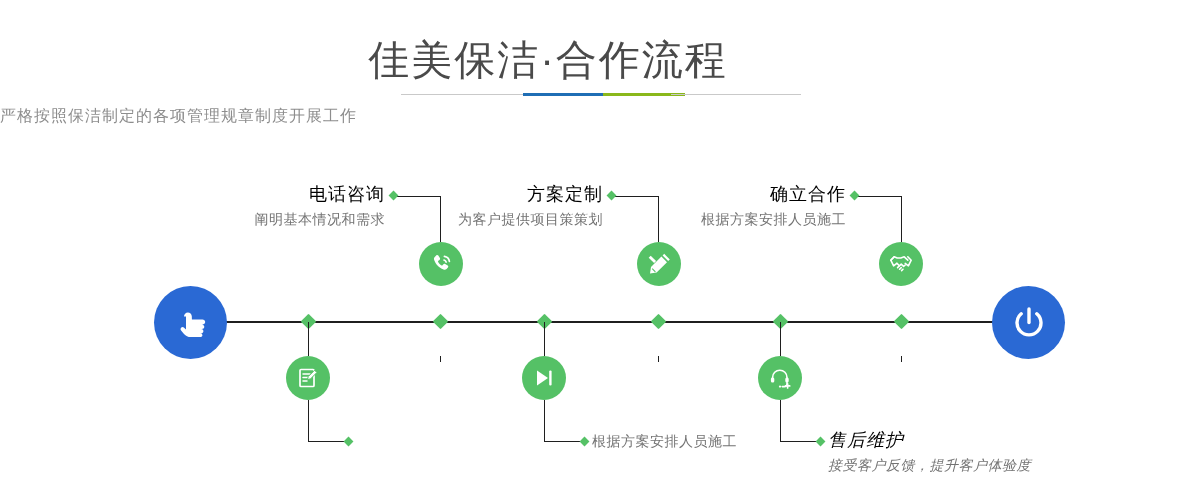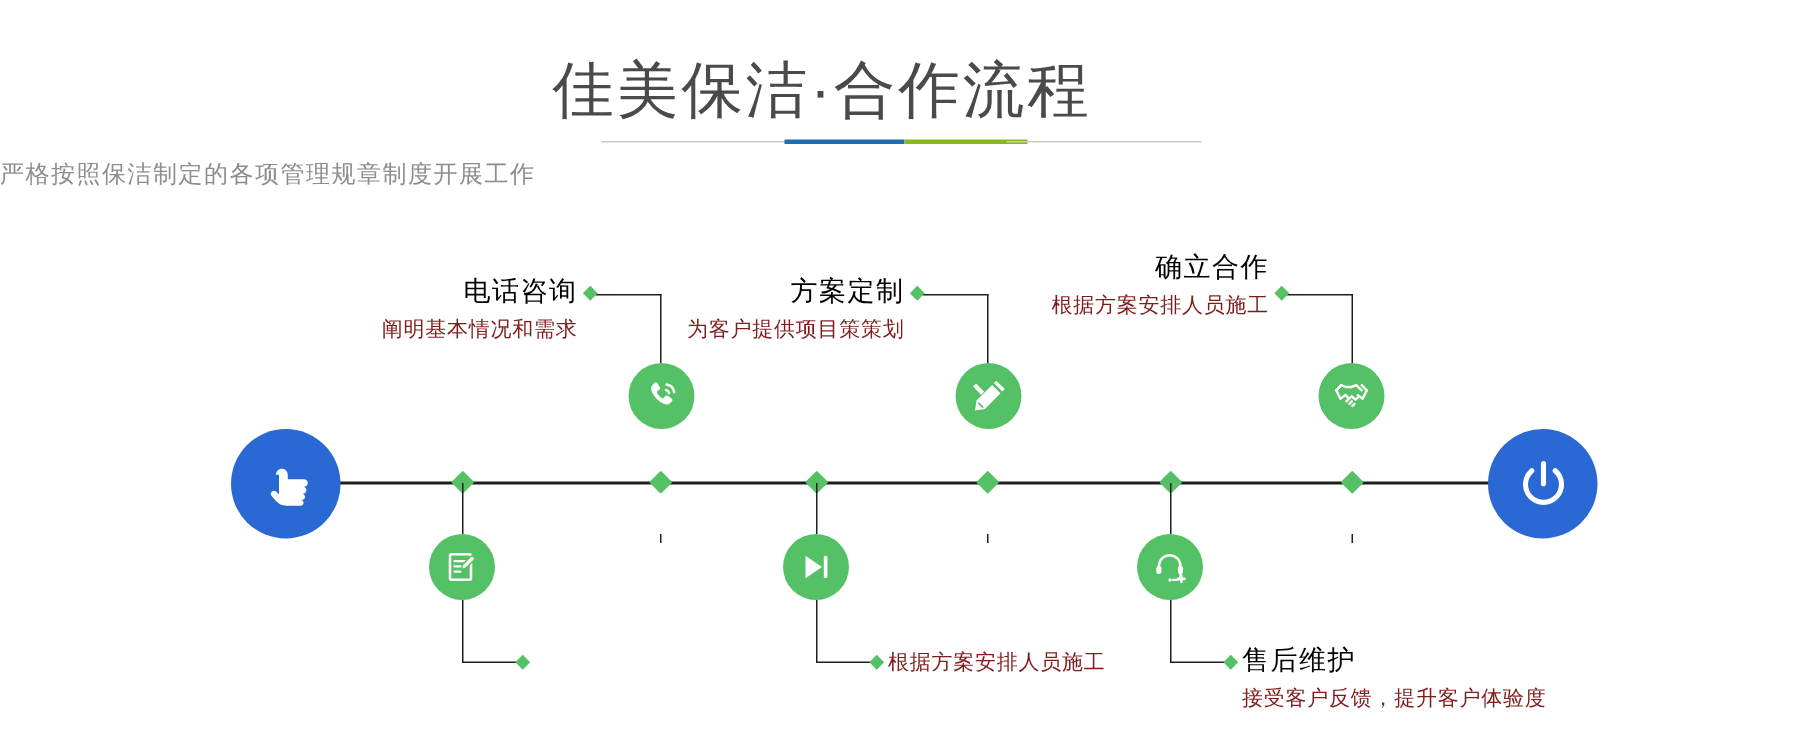--- a/index.html
+++ b/index.html
@@ -147,21 +147,21 @@
     white-space: nowrap;
   }
   .step-label .label-title {
     font-size: 18px;
     color: #000000;
     letter-spacing: 1px;
     line-height: 24px;
   }
   .step-label .label-desc {
     font-size: 14px;
-    color: #7f1d1d;
+    color: #737373;
     letter-spacing: 0.5px;
     line-height: 22px;
     margin-top: 2px;
   }
   .step-label.align-right { text-align: right; }
   .step-label.align-left  { text-align: left; }
 </style>
 </head>
 <body>
 
@@ -281,21 +281,21 @@
         <path d="M6.2 5.8l-3.4 3.4 2.8 5.6 3.2-2.4"></path>
         <path d="M19.8 5.8l3.4 3.4-2.8 5.6-3.2-2.4"></path>
         <path d="M9 12.4l2.4 2.4 1.8-1.6 2.4 2.2 1.6-1.4"></path>
         <path d="M11.4 14.8l-1.8 1.8M13.2 16.6l-1.6 1.6M15 18.2l-1.4 1.4"></path>
       </svg>
     </span>
   </div>
   <div class="connector-v" style="left:901px; top:46px; height:46px;"></div>
   <div class="connector-h" style="left:858px; top:46px; width:44px;"></div>
   <div class="label-dot" style="left:851px; top:42px;"></div>
-  <div class="step-label align-right" style="left:561px; top:16px; width:285px;">
+  <div class="step-label align-right" style="left:561px; top:32px; width:285px;">
     <div class="label-title">确立合作</div>
     <div class="label-desc">根据方案安排人员施工</div>
   </div>
 
   <div class="diamond" style="left:775px; top:166px;"></div>
   <div class="connector-v" style="left:780px; top:172px; height:34px;"></div>
   <div class="step-icon" style="left:758px; top:206px;">
     <span>
       <svg width="25" height="25" viewBox="0 0 25 25" fill="none" stroke="#ffffff" stroke-width="1.6" stroke-linecap="round">
         <path d="M4.6 13.6v-2.2a7.2 7.2 0 0 1 14.4 0v2.2"></path>
@@ -303,18 +303,18 @@
         <rect x="17.3" y="11.4" width="3.4" height="5.2" rx="1.5" fill="#ffffff" stroke="none"></rect>
         <path d="M19 16.6v1.4a2.6 2.6 0 0 1-2.6 2.6h-2.2"></path>
         <circle cx="12" cy="20.6" r="1.1" fill="#ffffff" stroke="none"></circle>
         <path d="M19.6 17.8v4.2M17.5 19.9h4.2" stroke-width="1.7"></path>
       </svg>
     </span>
   </div>
   <div class="connector-v" style="left:780px; top:250px; height:42px;"></div>
   <div class="connector-h" style="left:780px; top:291px; width:40px;"></div>
   <div class="label-dot" style="left:817px; top:288px;"></div>
-  <div class="step-label align-left" style="left:828px; top:278px; width:330px;">
+  <div class="step-label align-left" style="left:828px; top:278px; width:330px;font-style:italic;">
     <div class="label-title">售后维护</div>
     <div class="label-desc">接受客户反馈，提升客户体验度</div>
   </div>
 
 </div>
 
 </body></html>

